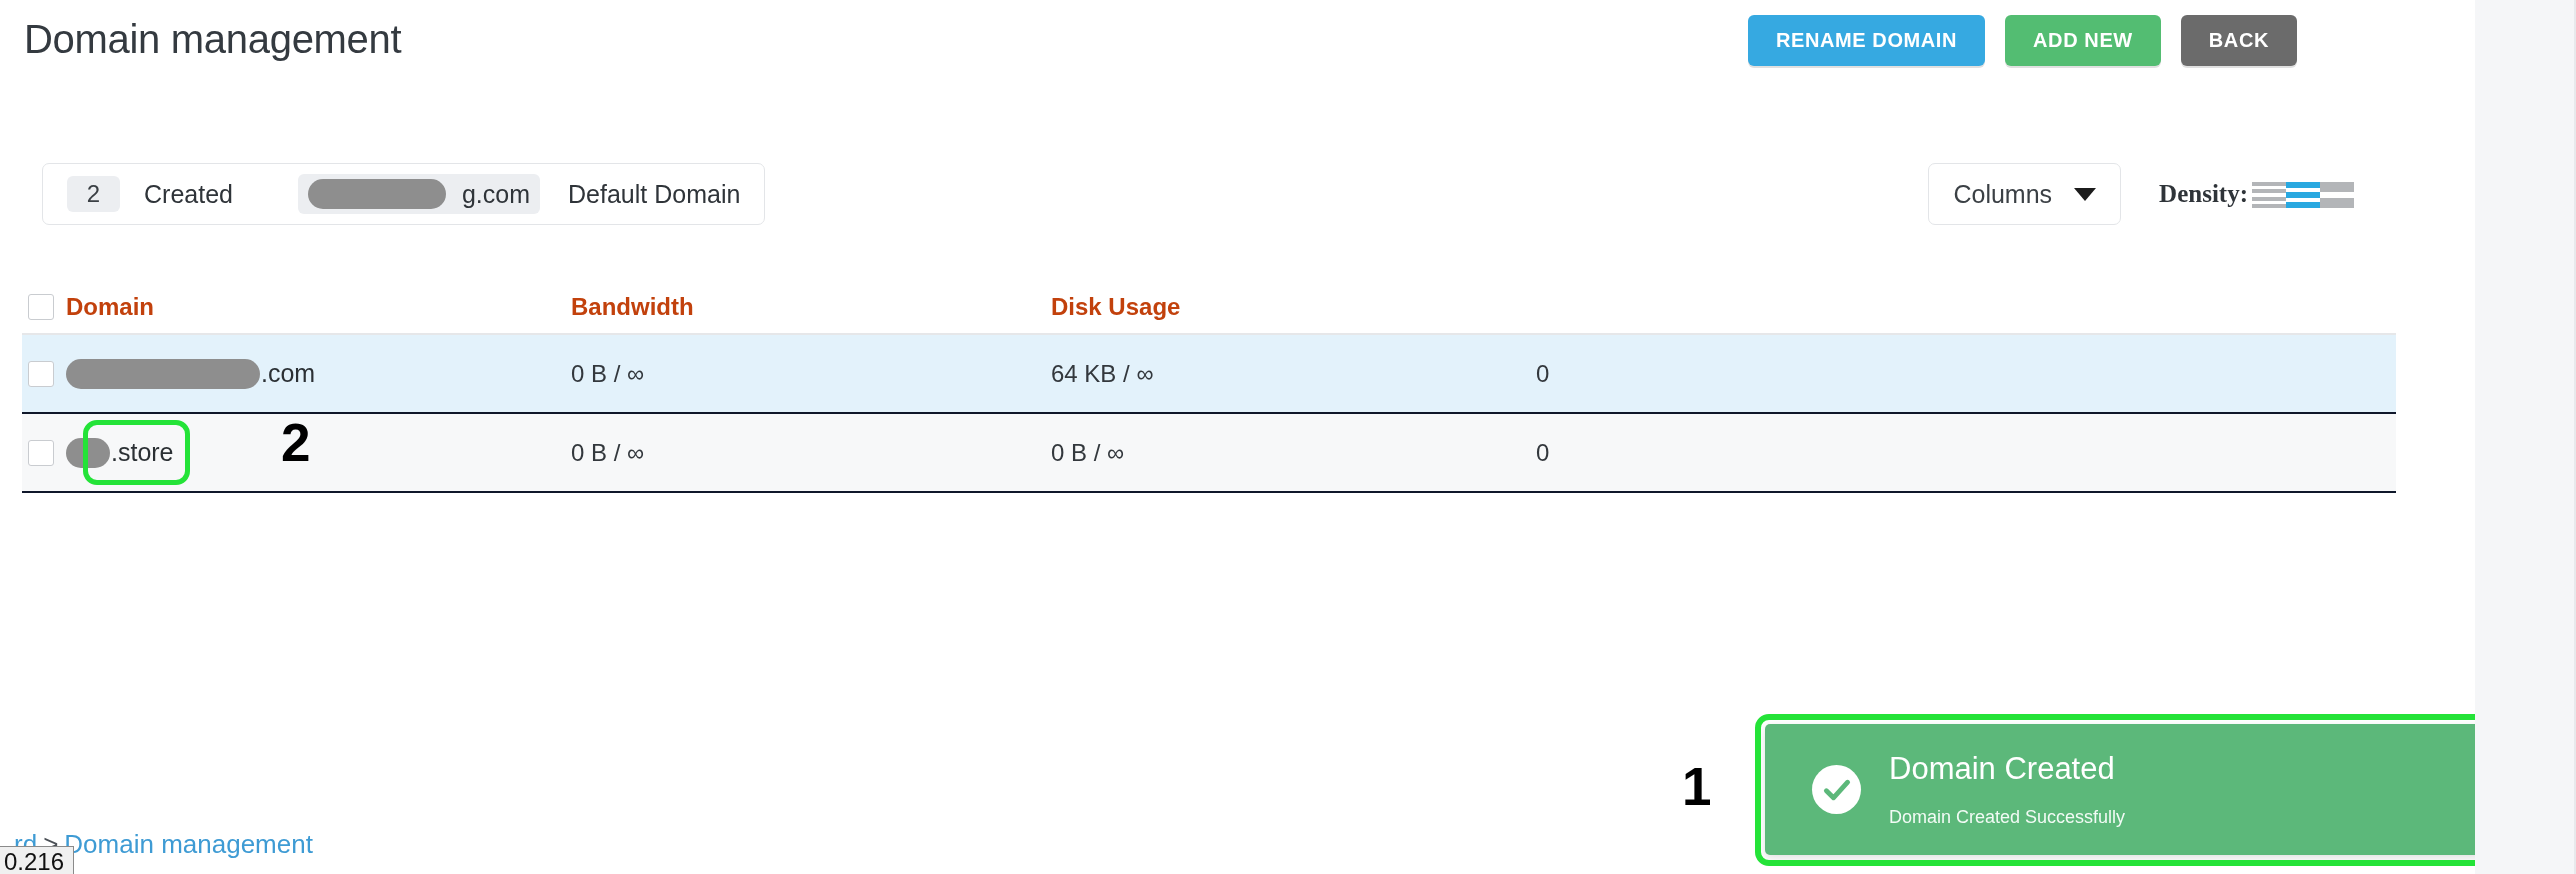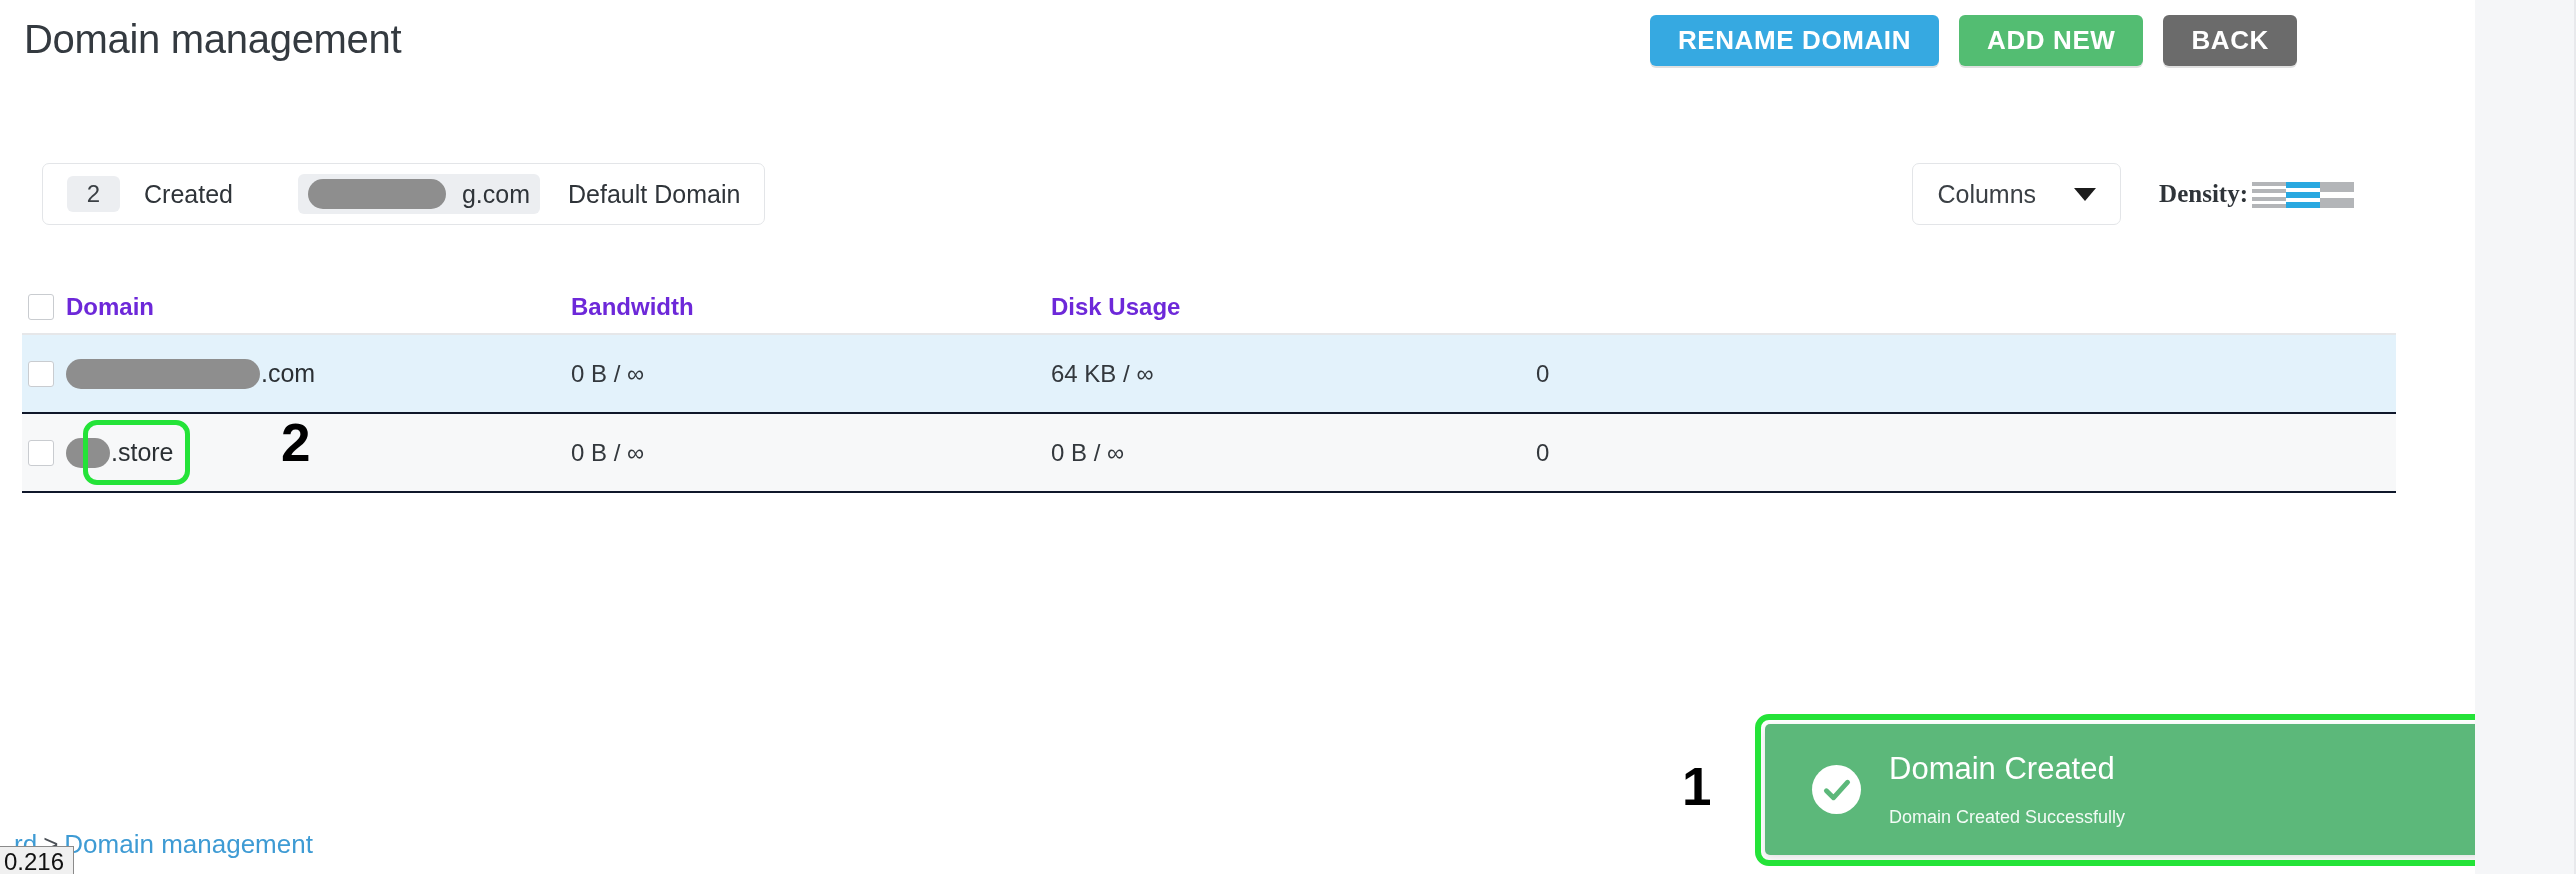--- a/index.html
+++ b/index.html
@@ -66,21 +66,21 @@
     display: flex;
     gap: 20px;
     align-items: flex-start;
   }
 
   .btn {
     border: none;
     border-radius: 6px;
     color: #ffffff;
     font-family: "Liberation Sans", sans-serif;
-    font-size: 26px;
+    font-size: 20px;
     font-weight: bold;
     letter-spacing: 0.6px;
     height: 51px;
     padding: 0 28px;
     cursor: pointer;
     display: inline-flex;
     align-items: center;
     justify-content: center;
     white-space: nowrap;
     box-shadow: 0 2px 0 rgba(0,0,0,0.12);
@@ -163,21 +163,21 @@
   }
 
   .columns-select {
     border: 1px solid #e3e5e8;
     border-radius: 7px;
     background: #ffffff;
     height: 62px;
     padding: 0 24px;
     display: inline-flex;
     align-items: center;
-    gap: 38px;
+    gap: 22px;
     cursor: pointer;
   }
   .columns-select .label {
     font-size: 25px;
     color: #3b4045;
   }
   .caret {
     width: 0; height: 0;
     border-left: 11px solid transparent;
     border-right: 11px solid transparent;
@@ -223,21 +223,21 @@
     position: relative;
   }
 
   .tbl-head {
     height: 55px;
     border-bottom: 2px solid #e6e7e9;
   }
   .tbl-head .cell {
     font-size: 24px;
     font-weight: bold;
-    color: #6d28d9;
+    color: #c2410c;
   }
 
   .tbl-body-row {
     height: 79px;
     border-bottom: 2px solid #0f172a;
     font-size: 24px;
     color: #33383d;
   }
   .row-highlight { background: #e3f2fb; }
   .row-plain     { background: #f7f8f9; }

